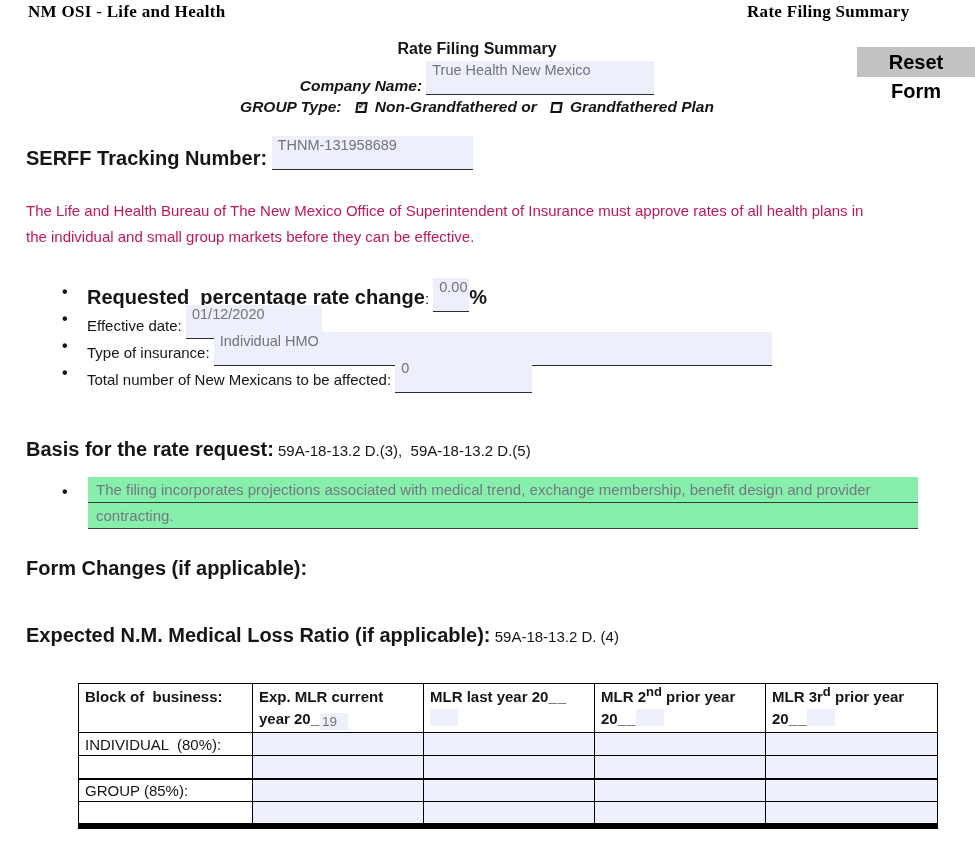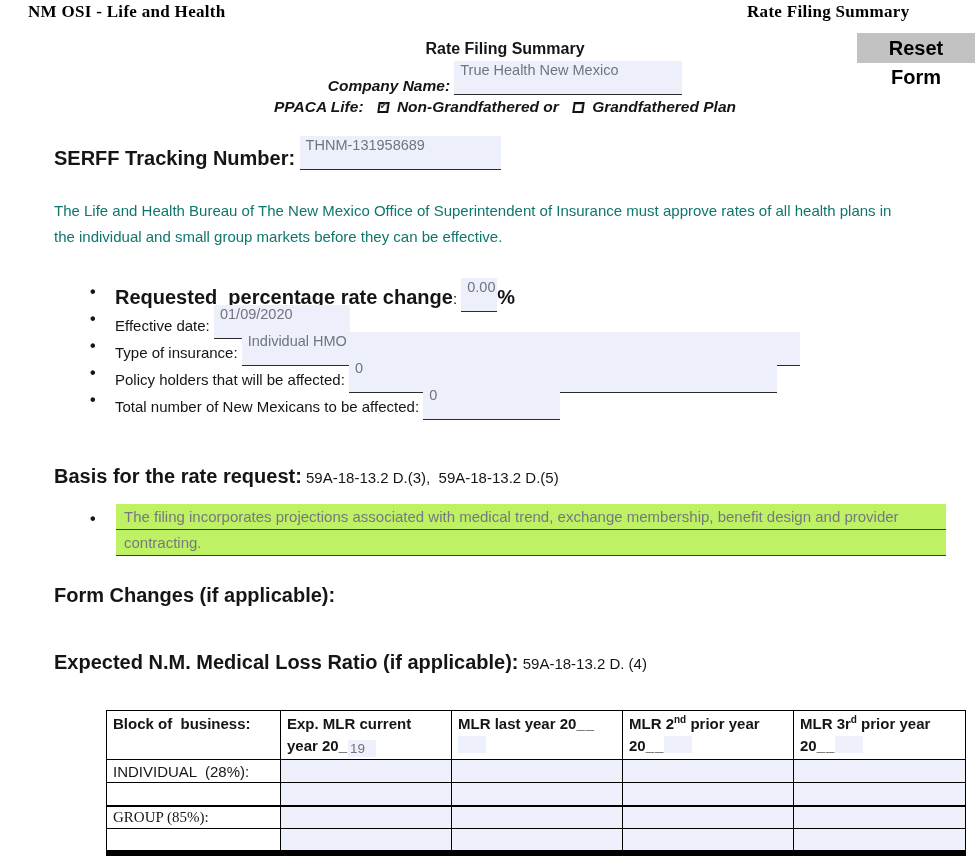--- a/index.html
+++ b/index.html
@@ -1,26 +1,26 @@
 <!DOCTYPE html>
 <html><head>
 <meta charset="utf-8">
 <style>
   * { box-sizing: border-box; }
   html,body { margin:0; padding:0; background:#fff; }
   body { font-family:"Liberation Sans", sans-serif; color:#151515; }
-  .page { position:relative; width:975px; height:857px; background:#fff; overflow:hidden;padding-left:28px; }
+  .page { position:relative; width:975px; height:857px; background:#fff; overflow:hidden; }
   [data-bind] { white-space:pre-wrap; }
 
   
   .hdr { font-family: cursive; font-size:17px; font-weight:700; letter-spacing:.3px; color:#000; }
   .hdr-left  { position:absolute; left:28px;  top:2px; }
   .hdr-right { position:absolute; left:747px; top:2px; }
 
-  .reset-btn { position:absolute; left:857px; top:33px; width:118px; height:30px;
+  .reset-btn { position:absolute; left:857px; top:47px; width:118px; height:30px;
     background:#c2c2c2; border:none; font-family:"Liberation Sans",sans-serif;
     font-weight:700; font-size:20px; color:#000; text-align:center; line-height:29px; cursor:pointer; }
 
   .center { width:954px; text-align:center; padding-top:40px; }
   .title  { font-size:16px; font-weight:700; }
   .line   { margin-top:3px; font-size:15px; }
   .lbl-bi { font-weight:700; font-style:italic; font-size:15.5px; }
 
   .field { display:inline-block; background:#edf0fa; color:#70747c; font-size:14.5px;
     height:34px; line-height:19px; padding:0 4px 0 6px; border-bottom:1.2px solid #2b2b2b;
@@ -37,71 +37,71 @@
     transform:skewX(-8deg); margin:0 4px 0 10px; vertical-align:-1px;
     box-shadow:inset -1px 1px 0 #b9b9b9; position:relative; }
   .cb .mark { position:absolute; top:-5px; left:-1px; font-size:11px; font-weight:700; color:#444;
     transform:skewX(8deg); }
 
   .content { padding-left:26px; }
   .bold15  { font-weight:700; font-size:20px; }
   .reg15   { font-size:15px; }
 
   .serff-row { margin-top:20px; }
-  .intro { margin-top:28px; width:840px; font-size:15px; line-height:26px; color:#0f766e; }
+  .intro { margin-top:28px; width:840px; font-size:15px; line-height:26px; color:#be185d; }
   .rate-heading { margin-top:24px; }
 
   .bullets { margin-top:28px; }
   .bullet-row { position:relative; padding-left:61px; height:27px; line-height:27px; font-size:15px; }
   .bullet-row::before { content:"\2022"; position:absolute; left:36px; top:0; font-size:16px; font-weight:700; }
 
   .basis-row { margin-top:52px; }
   .basis-bullet { position:relative; margin-top:16px; padding-left:62px; }
   .basis-bullet::before { content:"\2022"; position:absolute; left:36px; top:6px; font-size:16px; font-weight:700; }
   .textarea { width:830px; }
-  .textarea .taline { background:#bef264; color:#75797f; font-size:15px; line-height:24px;
+  .textarea .taline { background:#86efac; color:#75797f; font-size:15px; line-height:24px;
     padding:1px 8px 0 8px; border-bottom:1.5px solid #3a3a3a; min-height:26px; }
 
   .form-changes { margin-top:28px; }
   .mlr-row { margin-top:44px; }
 
   table.mlr { border-collapse:collapse; table-layout:fixed; width:859px; margin:36px 0 0 52px;
     border:1.6px solid #000; border-bottom:6px solid #000; }
   table.mlr th, table.mlr td { border:1.4px solid #000; }
   table.mlr thead th { font-weight:700; font-size:15px; text-align:left; vertical-align:top;
     padding:2px 6px; height:48px; line-height:22px; background:#fff; }
   table.mlr tbody td { height:23px; padding:0 6px; font-size:15px; }
-  table.mlr tbody tr.thick td { border-top:2.4px solid #000;font-family:Liberation Serif, serif; }
+  table.mlr tbody tr.thick td { border-top:2.4px solid #000; }
   td.rowlabel { background:#fff; }
   td.datacell { background:#eef1fb; padding:0 !important; }
   .cellfield { width:100%; height:100%; min-height:21px; }
   .hblank { font-weight:700; letter-spacing:1px; }
   .hfield { display:inline-block; min-width:28px; height:17px; background:#eef1fb; color:#70747c;
     font-size:13.5px; font-weight:400; line-height:17px; vertical-align:-2px; padding:0 2px; }
-  sup.hsup { font-size:10px; vertical-align:super; line-height:0; font-weight:700;text-align:center; }
+  sup.hsup { font-size:13px; vertical-align:super; line-height:0; font-weight:700;text-align:center; }
 </style>
 </head>
 <body>
 
 <div class="page">
 
   <div class="hdr hdr-left" data-bind="header.left">NM OSI - Life and Health</div>
   <div class="hdr hdr-right" data-bind="header.right">Rate Filing Summary</div>
   <button class="reset-btn" data-bind="header.reset_button">Reset Form</button>
 
   <div class="center">
     <div class="title" data-bind="form.title">Rate Filing Summary</div>
 
     <div class="line">
       <span class="lbl-bi" data-bind="form.company.label">Company Name:</span>
       <span class="field f-company" data-bind="form.company.value">True Health New Mexico</span>
     </div>
 
     <div class="line">
-      <span class="lbl-bi" data-bind="form.ppaca.label">PPACA Life:</span>
+      <span class="lbl-bi" data-bind="form.ppaca.label">GROUP Type:</span>
       <span class="cb"><span class="mark" data-bind="form.ppaca.check_glyph">✓</span></span>
       <span class="lbl-bi" data-bind="form.ppaca.option1">Non-Grandfathered or</span>
       <span class="cb"></span>
       <span class="lbl-bi" data-bind="form.ppaca.option2">Grandfathered Plan</span>
     </div>
   </div>
 
   <div class="content">
 
     <div class="serff-row">
@@ -111,29 +111,25 @@
 
     <div class="intro" data-bind="form.intro">The Life and Health Bureau of The New Mexico Office of Superintendent of Insurance must approve rates of all health plans in the individual and small group markets before they can be effective.</div>
 
 
     <div class="bullets">
       <div class="bullet-row">
         <span class="bold15" data-bind="form.rate_request.items.pct.label">Requested  percentage rate change</span><span class="reg15" data-bind="form.rate_request.items.pct.colon">: </span><span class="field f-pct" data-bind="form.rate_request.items.pct.value">0.00</span><span class="bold15" data-bind="form.rate_request.items.pct.suffix">%</span>
       </div>
       <div class="bullet-row">
         <span class="reg15" data-bind="form.rate_request.items.effective.label">Effective date:</span>
-        <span class="field f-date" data-bind="form.rate_request.items.effective.value">01/09/2020</span>
+        <span class="field f-date" data-bind="form.rate_request.items.effective.value">01/12/2020</span>
       </div>
       <div class="bullet-row">
         <span class="reg15" data-bind="form.rate_request.items.type.label">Type of insurance:</span>
         <span class="field f-type" data-bind="form.rate_request.items.type.value">Individual HMO</span>
-      </div>
-      <div class="bullet-row">
-        <span class="reg15" data-bind="form.rate_request.items.policy.label">Policy holders that will be affected:</span>
-        <span class="field f-policy" data-bind="form.rate_request.items.policy.value">0</span>
       </div>
       <div class="bullet-row">
         <span class="reg15" data-bind="form.rate_request.items.total.label">Total number of New Mexicans to be affected:</span>
         <span class="field f-total" data-bind="form.rate_request.items.total.value">0</span>
       </div>
     </div>
 
     <div class="basis-row">
       <span class="bold15" data-bind="form.basis.label">Basis for the rate request:</span><span class="reg15" data-bind="form.basis.citation"> 59A-18-13.2 D.(3),  59A-18-13.2 D.(5)</span>
     </div>
@@ -163,21 +159,21 @@
         <tr>
           <th><span data-bind="form.table.h0">Block of  business:</span></th>
           <th><span data-bind="form.table.h1_pre">Exp. MLR current year 20</span><span class="hblank" data-bind="form.table.h1_blank">_</span><span class="hfield" data-bind="form.table.h1_value">19</span></th>
           <th><span data-bind="form.table.h2_pre">MLR last year 20</span><span class="hblank" data-bind="form.table.h2_blank">__</span><span class="hfield" data-bind="form.table.h2_value"></span></th>
           <th><span data-bind="form.table.h3_pre">MLR 2</span><sup class="hsup" data-bind="form.table.h3_sup">nd</sup><span data-bind="form.table.h3_post"> prior year 20</span><span class="hblank" data-bind="form.table.h3_blank">__</span><span class="hfield" data-bind="form.table.h3_value"></span></th>
           <th><span data-bind="form.table.h4_pre">MLR 3r</span><sup class="hsup" data-bind="form.table.h4_sup">d</sup><span data-bind="form.table.h4_post"> prior year 20</span><span class="hblank" data-bind="form.table.h4_blank">__</span><span class="hfield" data-bind="form.table.h4_value"></span></th>
         </tr>
       </thead>
       <tbody>
         <tr>
-          <td class="rowlabel" data-bind="form.table.rows.0.label">INDIVIDUAL  (28%):</td>
+          <td class="rowlabel" data-bind="form.table.rows.0.label">INDIVIDUAL  (80%):</td>
           <td class="datacell">
               <div class="cellfield"></div>
             </td>
           <td class="datacell">
               <div class="cellfield"></div>
             </td>
           <td class="datacell">
               <div class="cellfield"></div>
             </td>
           <td class="datacell">

